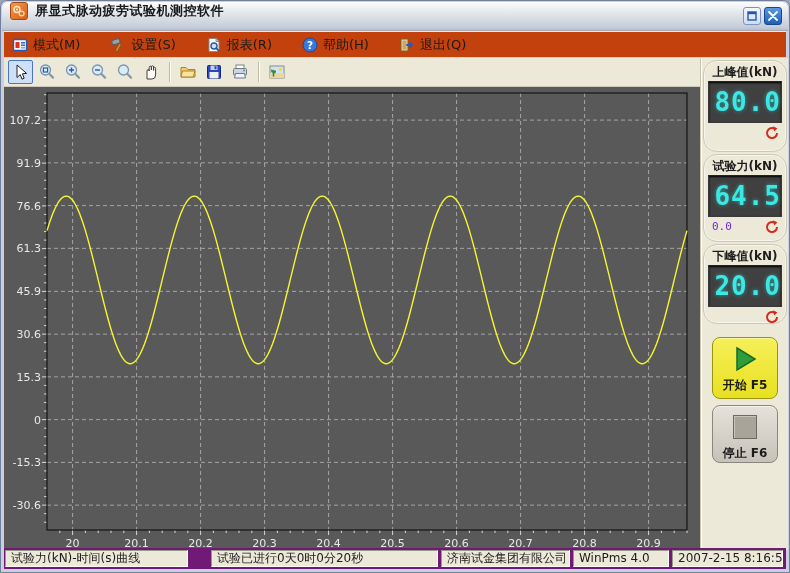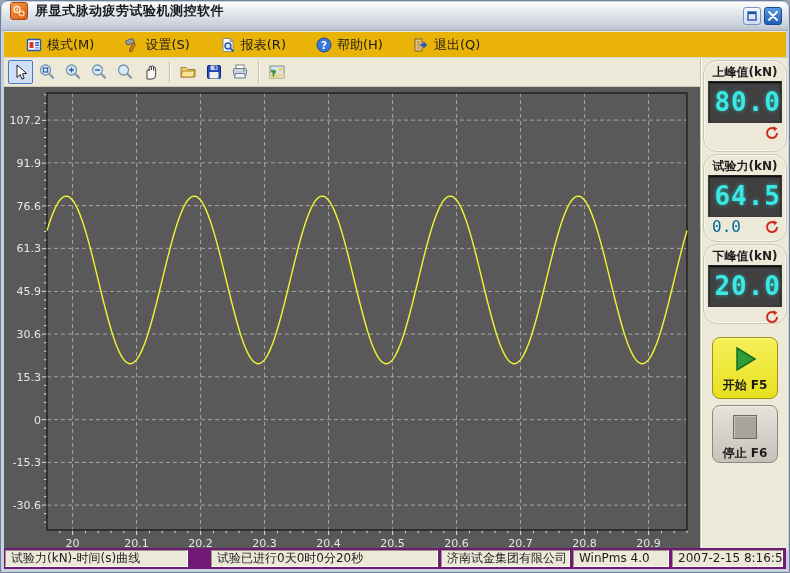--- a/index.html
+++ b/index.html
@@ -19,21 +19,21 @@
     display:flex; align-items:center; justify-content:center; }
   .title-text { font-size:13px; font-weight:bold; color:#16181c; letter-spacing:.5px; }
   .winbtns { position:absolute; right:6px; top:5px; display:flex; gap:3px; }
   .winbtn { width:18px; height:18px; border-radius:3px; display:flex; align-items:center; justify-content:center; cursor:default; }
   .btn-max { background:linear-gradient(180deg,#f4f8ff,#cfdcf2); border:1px solid #7a93c0; }
   .btn-close { background:linear-gradient(180deg,#5a9ae0,#1f5fb8); border:1px solid #15488f;
     color:#fff; font-size:12px; font-weight:bold; line-height:1; }
 
   
   .menubar { position:absolute; left:3px; top:31px; right:3px; height:26px;
-    background:#eab308; border-bottom:1px solid #d8d4c2; display:flex; align-items:center; padding-left:14px; }
+    background:#c2410c; border-bottom:1px solid #d8d4c2; display:flex; align-items:center; padding-left:0; }
   .menu-item { display:flex; align-items:center; gap:5px; padding:3px 8px; margin-right:14px;
     font-size:13px; color:#1a1a1a; cursor:default; }
   .menu-item svg { flex:0 0 auto; }
 
   
   .toolbar { position:absolute; left:3px; top:57px; width:696px; height:29px;
     background:#ece9d8; border-bottom:1px solid #cfcbb8; display:flex; align-items:center; padding-left:4px; }
   .tb-btn { width:25px; height:24px; margin-right:1px; display:flex; align-items:center; justify-content:center;
     border:1px solid transparent; border-radius:2px; cursor:default; }
   .tb-btn.selected { background:#cfe0f6; border:1px solid #4a76c8; }
@@ -48,21 +48,21 @@
     background:#ece9d8; border-left:1px solid #c8c4b2; box-shadow:inset 1px 0 0 #fffef6; }
   .group { position:absolute; left:2px; width:84px; border:1px solid #cdc8b6; border-radius:14px;
     background:#ece9d8; box-shadow:inset 0 0 0 1px #f8f6ec; }
   .grp-label { text-align:center; font-size:12px; font-weight:bold; color:#1c1c1c; padding-top:3px; height:18px; white-space:nowrap; }
   .lcd { margin:2px 4px 0 4px; height:42px; background:#404040; border:1px solid #3a3a3a;
     border-top-color:#222; box-shadow:inset 0 1px 2px #000;
     display:flex; align-items:center; justify-content:flex-end; }
   .lcd-val { font-family:"DejaVu Sans Mono",monospace; font-size:26px; font-weight:bold; letter-spacing:1px;
     color:#3ce8e4; text-shadow:0 0 4px rgba(40,230,225,.55); }
   .grp-row { display:flex; align-items:center; justify-content:flex-end; padding:1px 6px 2px 8px; height:20px; }
-  .grp-row .sec { margin-right:auto; font-size:16px; color:#0369a1; font-family:"DejaVu Sans Mono",monospace; }
+  .grp-row .sec { margin-right:auto; font-size:11px; color:#6d28d9; font-family:"DejaVu Sans Mono",monospace; }
   .refresh { width:16px; height:16px; cursor:default; }
 
   .big-btn { position:absolute; left:11px; width:66px; border-radius:8px; text-align:center; cursor:default; }
   .start-btn { top:279px; height:62px; background:linear-gradient(180deg,#f6f05a,#e8e020);
     border:1px solid #9a9410; box-shadow:inset 0 1px 0 #fcf890; }
   .stop-btn { top:347px; height:58px; background:linear-gradient(180deg,#e6e2da,#c6c2ba);
     border:1px solid #8a887e; box-shadow:inset 0 1px 0 #f6f4ee; }
   .big-btn .glyph { height:36px; display:flex; align-items:center; justify-content:center; margin-top:3px; }
   .big-btn .cap { font-size:12px; font-weight:bold; color:#1a1a1a; }
   .stop-square { width:24px; height:24px; background:#a8a49a; border:1px solid #6e6a60;

